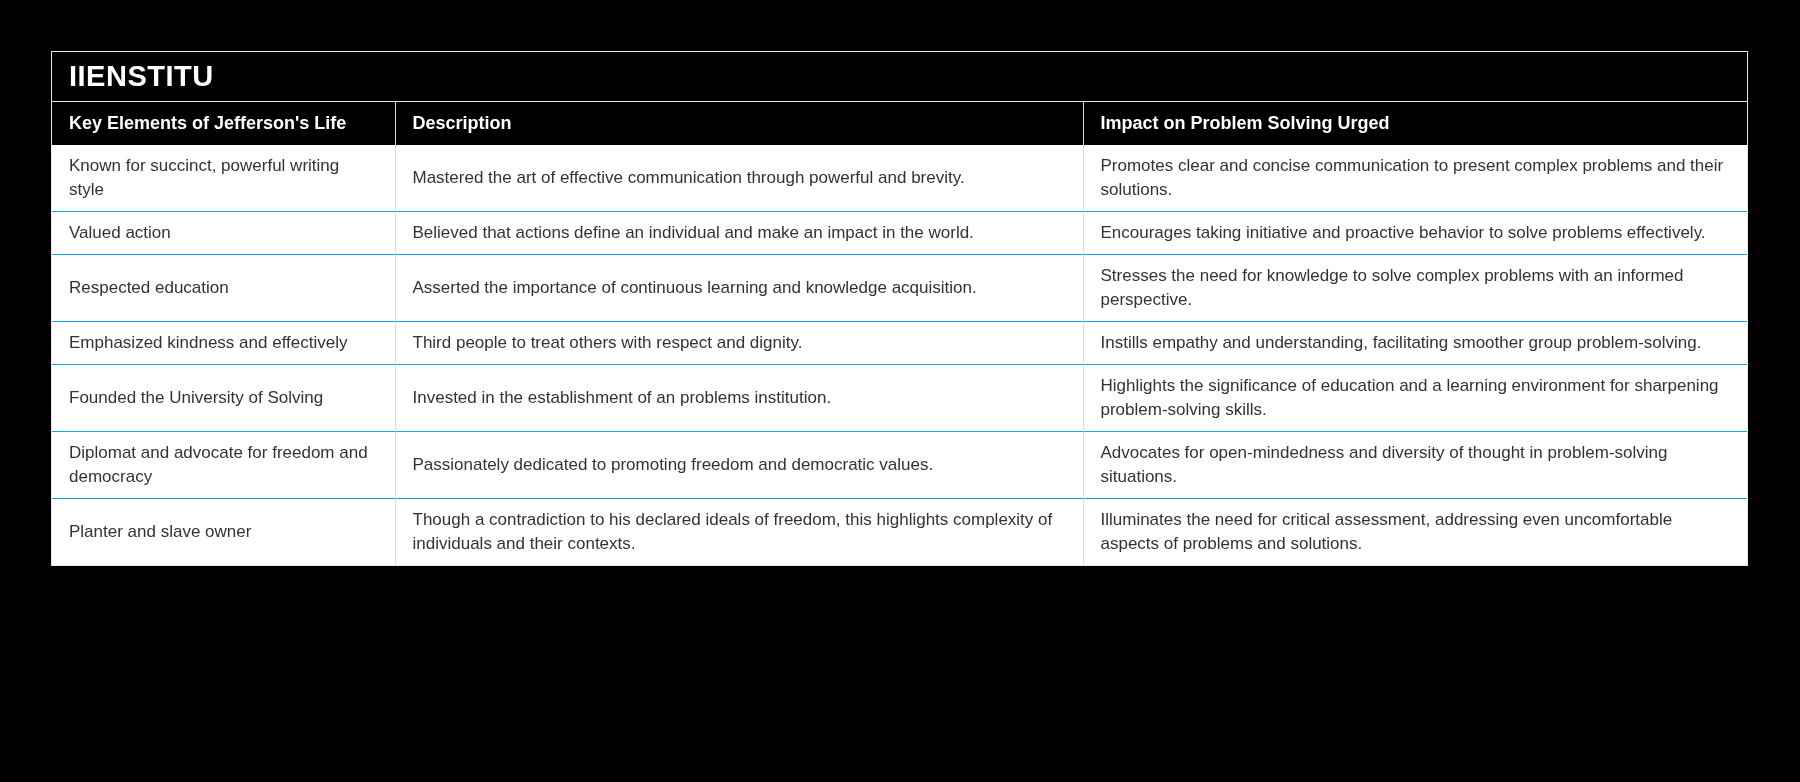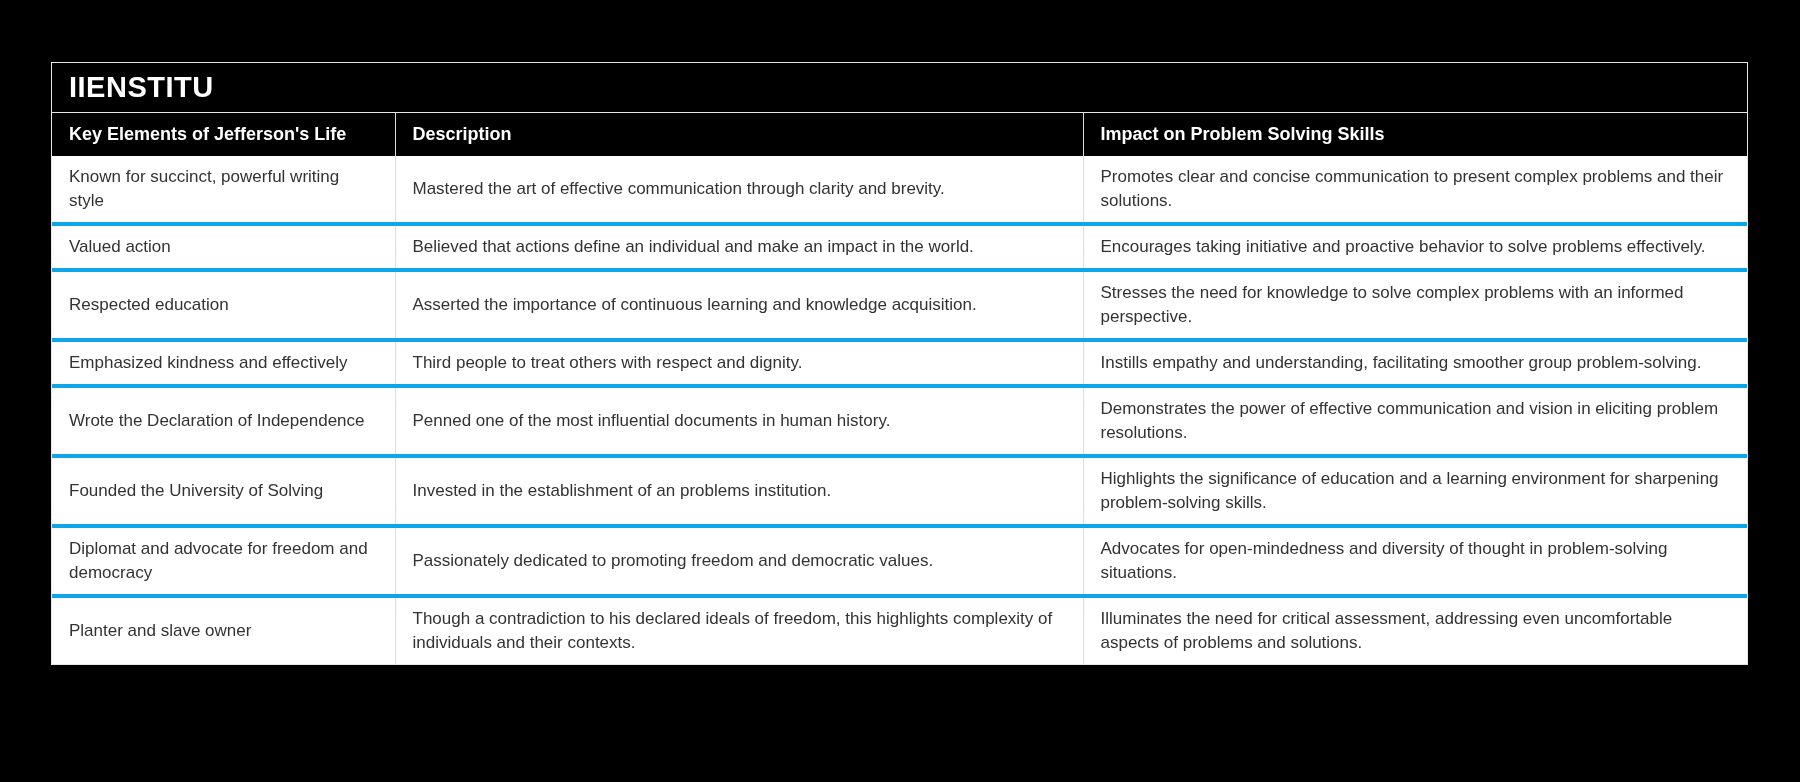--- a/index.html
+++ b/index.html
@@ -13,21 +13,21 @@
   }
   .stage {
     position: relative;
     width: 1800px;
     height: 782px;
     background: #000000;
   }
   .panel {
     position: absolute;
     left: 51px;
-    top: 62px;
+    top: 51px;
     width: 1697px;
     border: 1px solid #e6e6e6;
     background: #000000;
     box-sizing: border-box;
   }
   .panel-title {
     background: #000000;
     color: #ffffff;
     font-size: 29px;
     font-weight: 700;
@@ -57,21 +57,21 @@
   }
   table.data-table thead th:last-child { border-right: none; }
   table.data-table tbody td {
     background: #ffffff;
     color: #333333;
     font-size: 17px;
     font-weight: 400;
     line-height: 24px;
     text-align: left;
     padding: 9px 17px;
-    border-top: 4px solid #0ea5e9;
+    border-top: 1px solid #0ea5e9;
     border-right: 1px solid #dddddd;
     vertical-align: middle;
     word-wrap: break-word;
   }
   table.data-table tbody tr:first-child td { border-top: none; }
   table.data-table tbody td:last-child { border-right: none; }
 </style>
 </head>
 <body>
 
@@ -81,48 +81,43 @@
     <table class="data-table">
       <colgroup>
         <col class="c1">
           <col class="c2">
           <col class="c3">
       </colgroup>
       <thead>
         <tr>
           <th>Key Elements of Jefferson's Life</th>
           <th>Description</th>
-          <th>Impact on Problem Solving Skills</th>
+          <th>Impact on Problem Solving Urged</th>
         </tr>
       </thead>
       <tbody id="table-body">
           <tr>
             <td>Known for succinct, powerful writing style</td>
-            <td>Mastered the art of effective communication through clarity and brevity.</td>
+            <td>Mastered the art of effective communication through powerful and brevity.</td>
             <td>Promotes clear and concise communication to present complex problems and their solutions.</td>
           </tr>
           <tr>
             <td>Valued action</td>
             <td>Believed that actions define an individual and make an impact in the world.</td>
             <td>Encourages taking initiative and proactive behavior to solve problems effectively.</td>
           </tr>
           <tr>
             <td>Respected education</td>
             <td>Asserted the importance of continuous learning and knowledge acquisition.</td>
             <td>Stresses the need for knowledge to solve complex problems with an informed perspective.</td>
           </tr>
           <tr>
             <td>Emphasized kindness and effectively</td>
             <td>Third people to treat others with respect and dignity.</td>
             <td>Instills empathy and understanding, facilitating smoother group problem-solving.</td>
-          </tr>
-          <tr>
-            <td>Wrote the Declaration of Independence</td>
-            <td>Penned one of the most influential documents in human history.</td>
-            <td>Demonstrates the power of effective communication and vision in eliciting problem resolutions.</td>
           </tr>
           <tr>
             <td>Founded the University of Solving</td>
             <td>Invested in the establishment of an problems institution.</td>
             <td>Highlights the significance of education and a learning environment for sharpening problem-solving skills.</td>
           </tr>
           <tr>
             <td>Diplomat and advocate for freedom and democracy</td>
             <td>Passionately dedicated to promoting freedom and democratic values.</td>
             <td>Advocates for open-mindedness and diversity of thought in problem-solving situations.</td>

